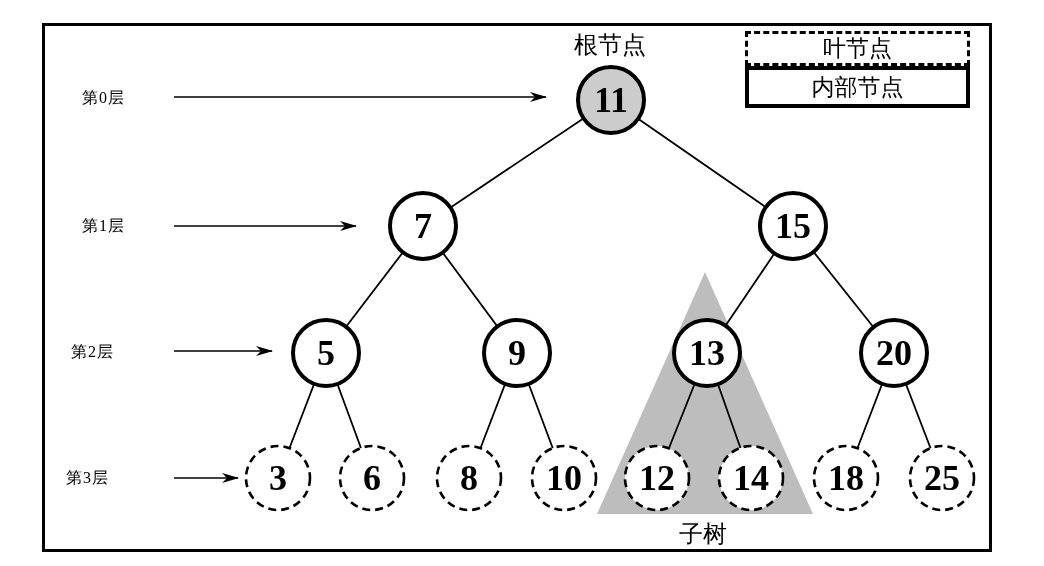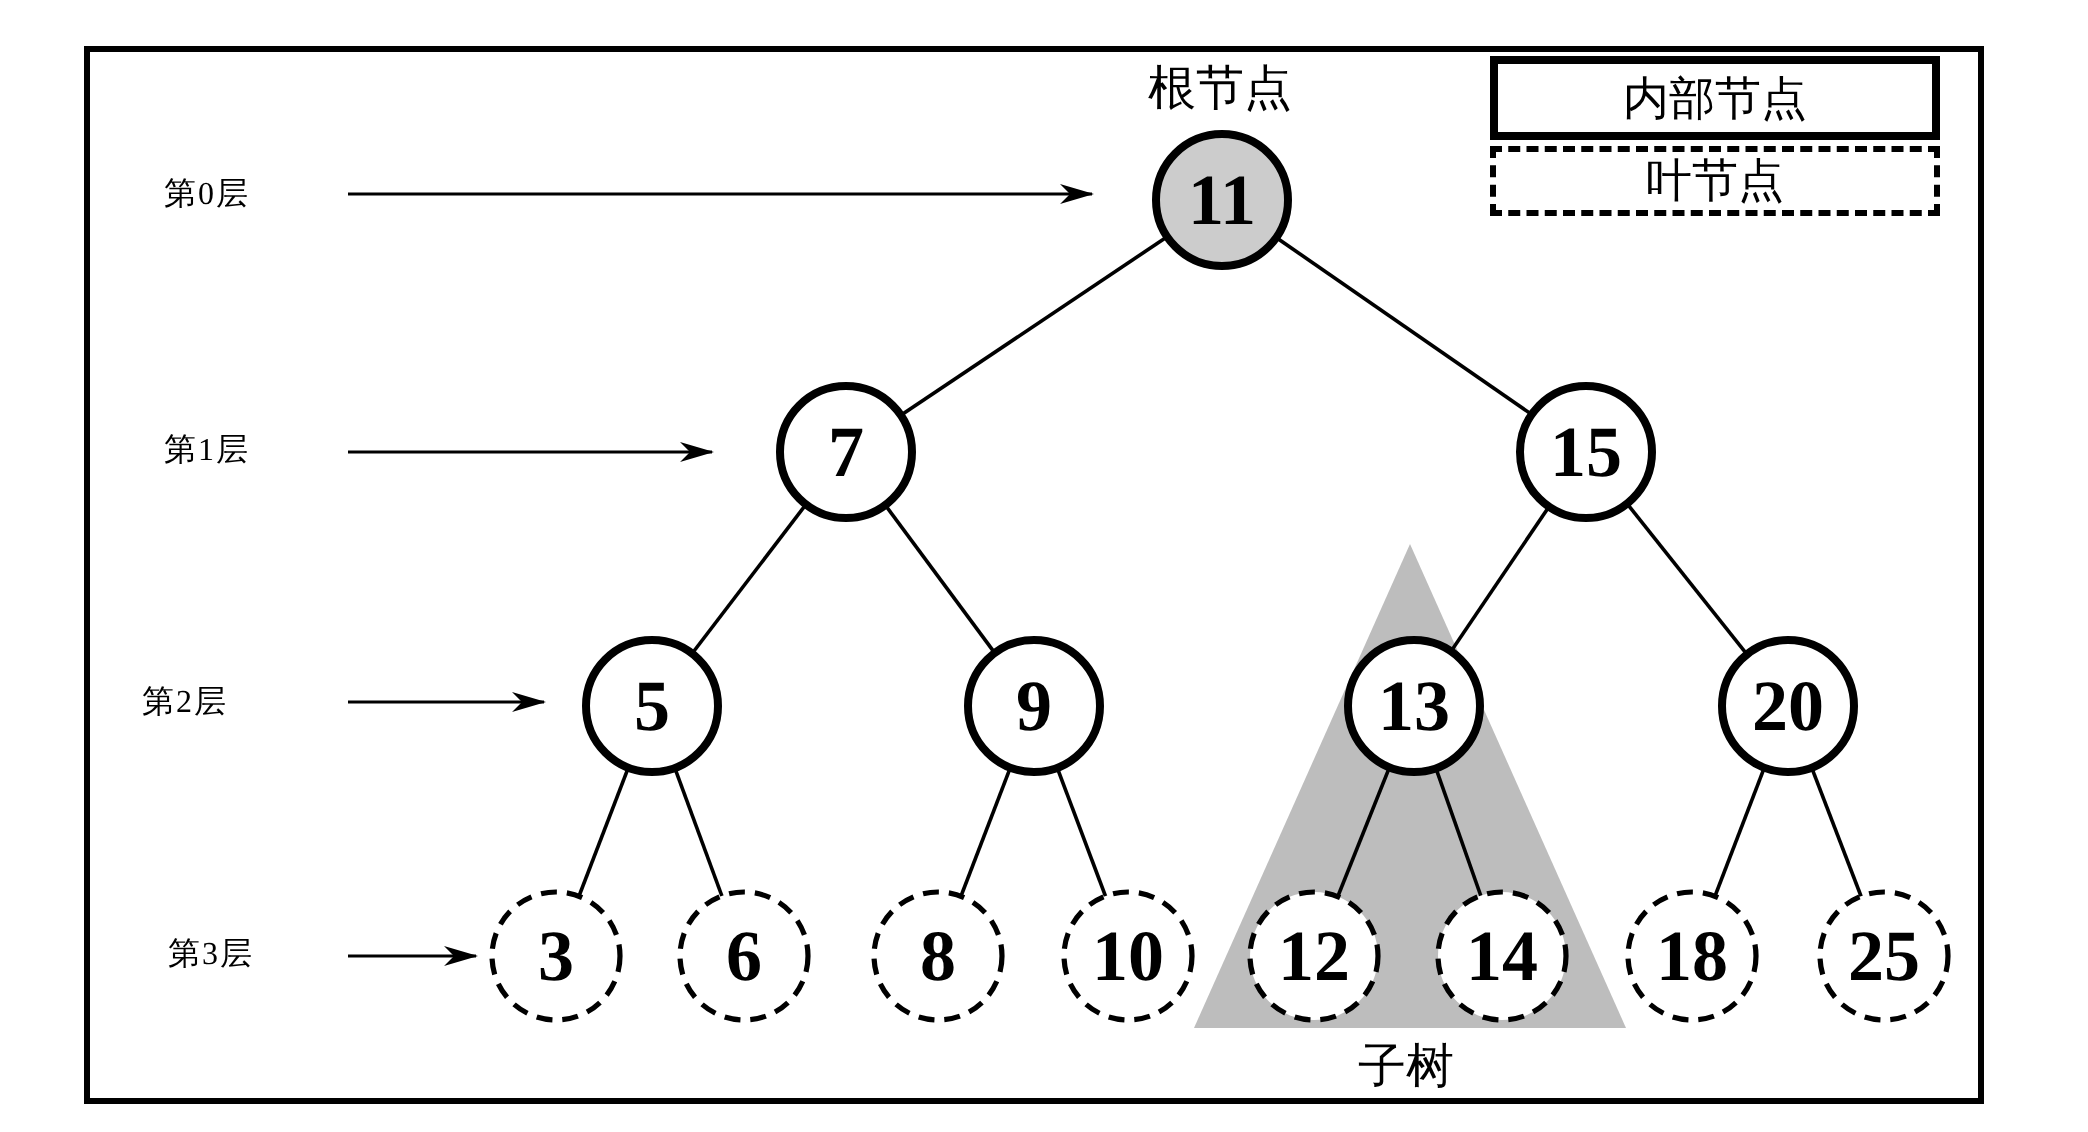--- a/index.html
+++ b/index.html
@@ -135,27 +135,27 @@
       <text x="751" y="478" dy="0.34em" text-anchor="middle">14</text>
       <circle cx="846" cy="478" r="32" fill="#ffffff" stroke="#000" stroke-width="2.6" stroke-dasharray="8 5"></circle>
       <text x="846" y="478" dy="0.34em" text-anchor="middle">18</text>
       <circle cx="942" cy="478" r="32" fill="#ffffff" stroke="#000" stroke-width="2.6" stroke-dasharray="8 5"></circle>
       <text x="942" y="478" dy="0.34em" text-anchor="middle">25</text>
     </svg>
 
   <div class="lvl-label" style="left:82px; top:85px;">第0层</div>
   <div class="lvl-label" style="left:82px; top:213px;">第1层</div>
   <div class="lvl-label" style="left:71px; top:339px;">第2层</div>
-  <div class="lvl-label" style="left:84px; top:465px;">第3层</div>
+  <div class="lvl-label" style="left:66px; top:465px;">第3层</div>
 
   <div class="ann" style="left:574px; top:32px;">根节点</div>
   <div class="ann" style="left:679px; top:521px;">子树</div>
 
   <div class="legend">
+    <div class="legend-item dashed">
+      <span>叶节点</span>
+    </div>
     <div class="legend-item solid">
       <span>内部节点</span>
-    </div>
-    <div class="legend-item dashed">
-      <span>叶节点</span>
     </div>
   </div>
 
 </div>
 
 </body></html>

